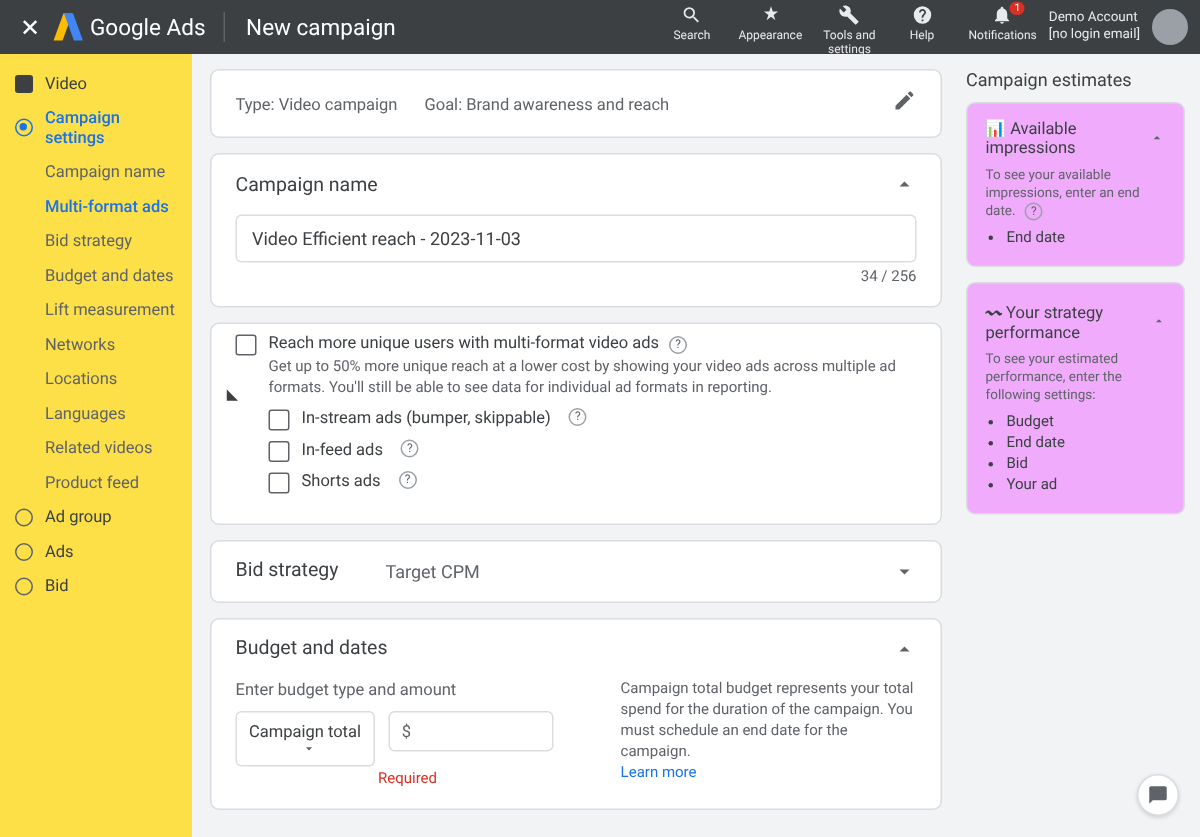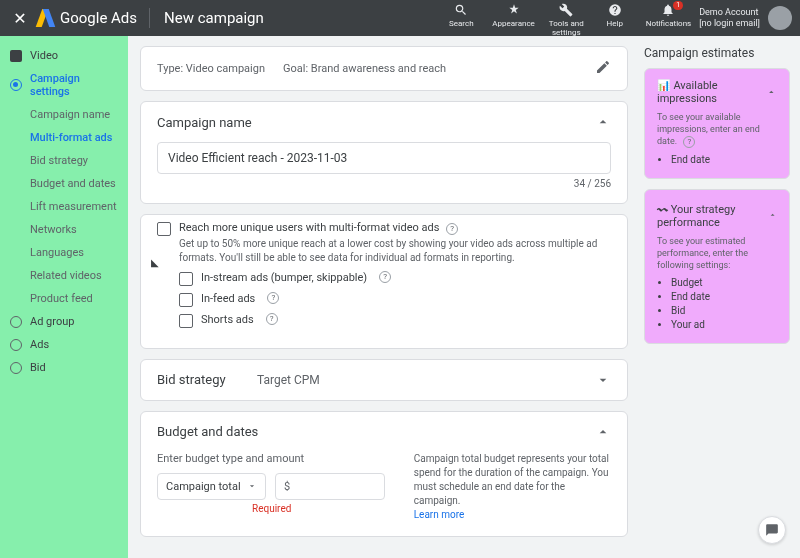--- a/index.html
+++ b/index.html
@@ -15,21 +15,21 @@
 .page-title { font-size: 15px; font-weight: 400; margin-left: 2px; }
 .header-spacer { flex: 1; }
 .header-icons { display: flex; gap: 14px; align-items: flex-start; padding-top:3px; }
 .hicon { display:flex; flex-direction:column; align-items:center; font-size:8px; line-height:9px; color:#e8eaed; min-width:34px; position:relative; cursor:pointer; }
 .hicon svg { width:14px; height:14px; fill:#e8eaed; margin-bottom:2px; }
 .hicon .sub { font-size:8px; }
 .notif-badge { position:absolute; top:-2px; right:8px; background:#d93025; color:#fff; font-size:7px; border-radius:6px; padding:0 3px; }
 .acct { font-size:9px; color:#e8eaed; text-align:left; line-height:11px; margin-left:8px; }
 .avatar { width:24px; height:24px; border-radius:50%; background:#9aa0a6; margin-left:8px; }
 .body { display:flex; height:calc(558px - 36px); }
-.sidebar { width:128px; background:#86efac; padding:8px 0; overflow-y:auto; font-size:11px; }
+.sidebar { width:128px; background:#fde047; padding:8px 0; overflow-y:auto; font-size:11px; }
 .sb-row { display:flex; align-items:center; padding:5px 10px; gap:8px; cursor:pointer; color:#3c4043; }
 .sb-row.active { color:#1a73e8; font-weight:500; }
 .sb-bullet { width:12px; height:12px; border:1.5px solid #5f6368; border-radius:50%; flex-shrink:0; position:relative; }
 .sb-row.active .sb-bullet { border-color:#1a73e8; }
 .sb-bullet.dot::after { content:''; position:absolute; top:2px; left:2px; width:5px; height:5px; background:#1a73e8; border-radius:50%; }
 .sb-square { width:12px; height:12px; background:#3c4043; border-radius:2px; flex-shrink:0; }
 .sb-sub { padding:5px 10px 5px 30px; color:#5f6368; font-size:11px; cursor:pointer; }
 .sb-sub.active { color:#1a73e8; font-weight:500; }
 .main { flex:1; padding:10px 12px; overflow-y:auto; }
 .card { background:#fff; border-radius:6px; margin-bottom:10px; border:1px solid #dadce0; }
@@ -51,21 +51,21 @@
 .sub-chk { margin-left:22px; }
 .qmark { width:12px; height:12px; display:inline-flex; align-items:center; justify-content:center; border:1px solid #9aa0a6; border-radius:50%; font-size:8px; color:#5f6368; margin-left:4px; }
 .collapsed-row { display:flex; align-items:center; padding:12px 16px; cursor:pointer; }
 .collapsed-label { font-size:13px; color:#3c4043; width:100px; }
 .collapsed-val { font-size:12px; color:#5f6368; flex:1; }
 .bd-cols { display:flex; gap:20px; }
 .bd-left { flex:1.2; }
 .bd-right { flex:1; font-size:10px; color:#5f6368; line-height:14px; }
 .bd-right a { color:#1a73e8; text-decoration:none; }
 .field-label { font-size:11px; color:#5f6368; margin-bottom:8px; }
-.select-like { display:inline-flex; align-items:center; border:1px solid #dadce0; border-radius:4px; padding:6px 8px; font-size:11px; color:#3c4043; cursor:pointer; }
+.select-like { display:inline-flex; align-items:center; border:1px solid #dadce0; border-radius:4px; padding:6px 8px; font-size:11px; color:#3c4043; cursor:pointer;flex-direction:column; }
 .select-like svg { width:10px; height:10px; fill:#5f6368; margin-left:6px; }
 .money-input { display:inline-block; border:1px solid #dadce0; border-radius:4px; padding:6px 8px; font-size:11px; color:#5f6368; width:110px; margin-left:6px; }
 .req { color:#d93025; font-size:10px; margin-top:3px; margin-left:95px; }
 .rightcol { width:160px; padding:10px 10px 10px 4px; overflow-y:auto; }
 .rc-title { font-size:12px; color:#3c4043; margin-bottom:8px; }
 .rc-card { background:#f0abfc; border:1px solid #dadce0; border-radius:6px; padding:10px 12px; margin-bottom:10px; }
 .rc-head { display:flex; align-items:center; justify-content:space-between; font-size:11px; color:#3c4043; margin-bottom:6px; cursor:pointer; }
 .rc-head svg { width:12px; height:12px; fill:#5f6368; }
 .rc-txt { font-size:9px; color:#5f6368; line-height:12px; }
 .rc-ul { margin:6px 0 0 14px; font-size:10px; color:#3c4043; }
@@ -136,20 +136,21 @@
     <div class="sb-row active">
         <div class="sb-bullet dot"></div>
         <span>Campaign settings</span>
       </div>
     <div class="sb-sub">Campaign name</div>
     <div class="sb-sub active">Multi-format ads</div>
     <div class="sb-sub">Bid strategy</div>
     <div class="sb-sub">Budget and dates</div>
     <div class="sb-sub">Lift measurement</div>
     <div class="sb-sub">Networks</div>
+    <div class="sb-sub">Locations</div>
     <div class="sb-sub">Languages</div>
     <div class="sb-sub">Related videos</div>
     <div class="sb-sub">Product feed</div>
     <div class="sb-row">
         <div class="sb-bullet"></div>
         <span>Ad group</span>
       </div>
     <div class="sb-row">
         <div class="sb-bullet"></div>
         <span>Ads</span>

